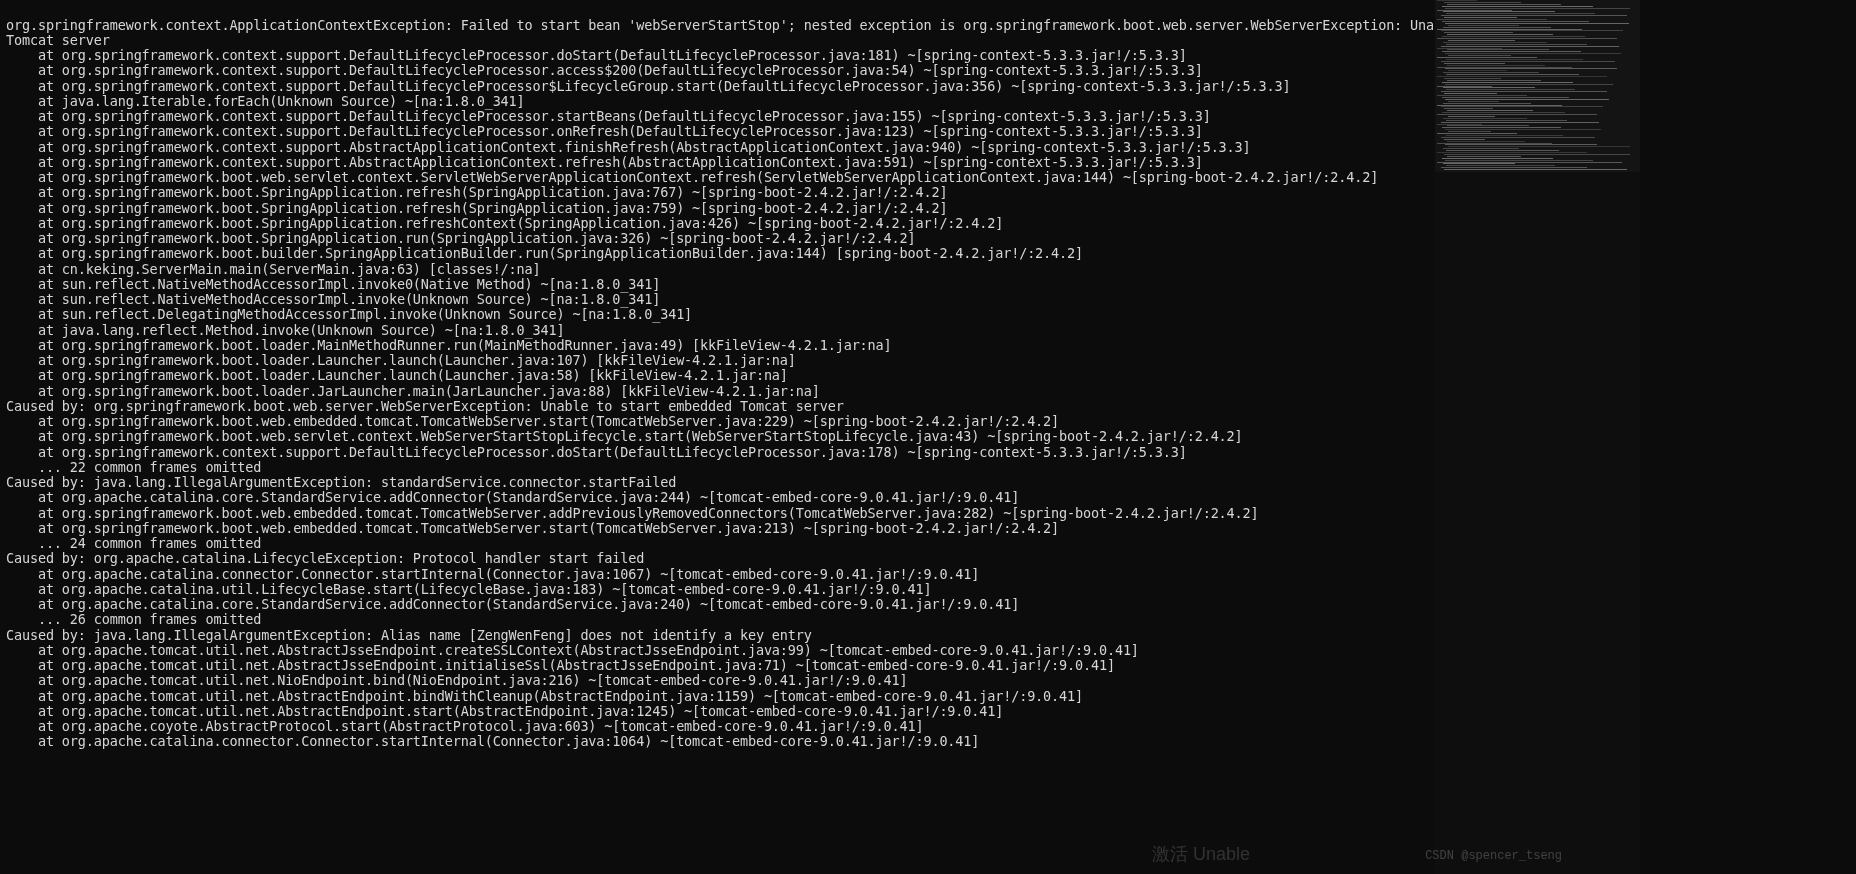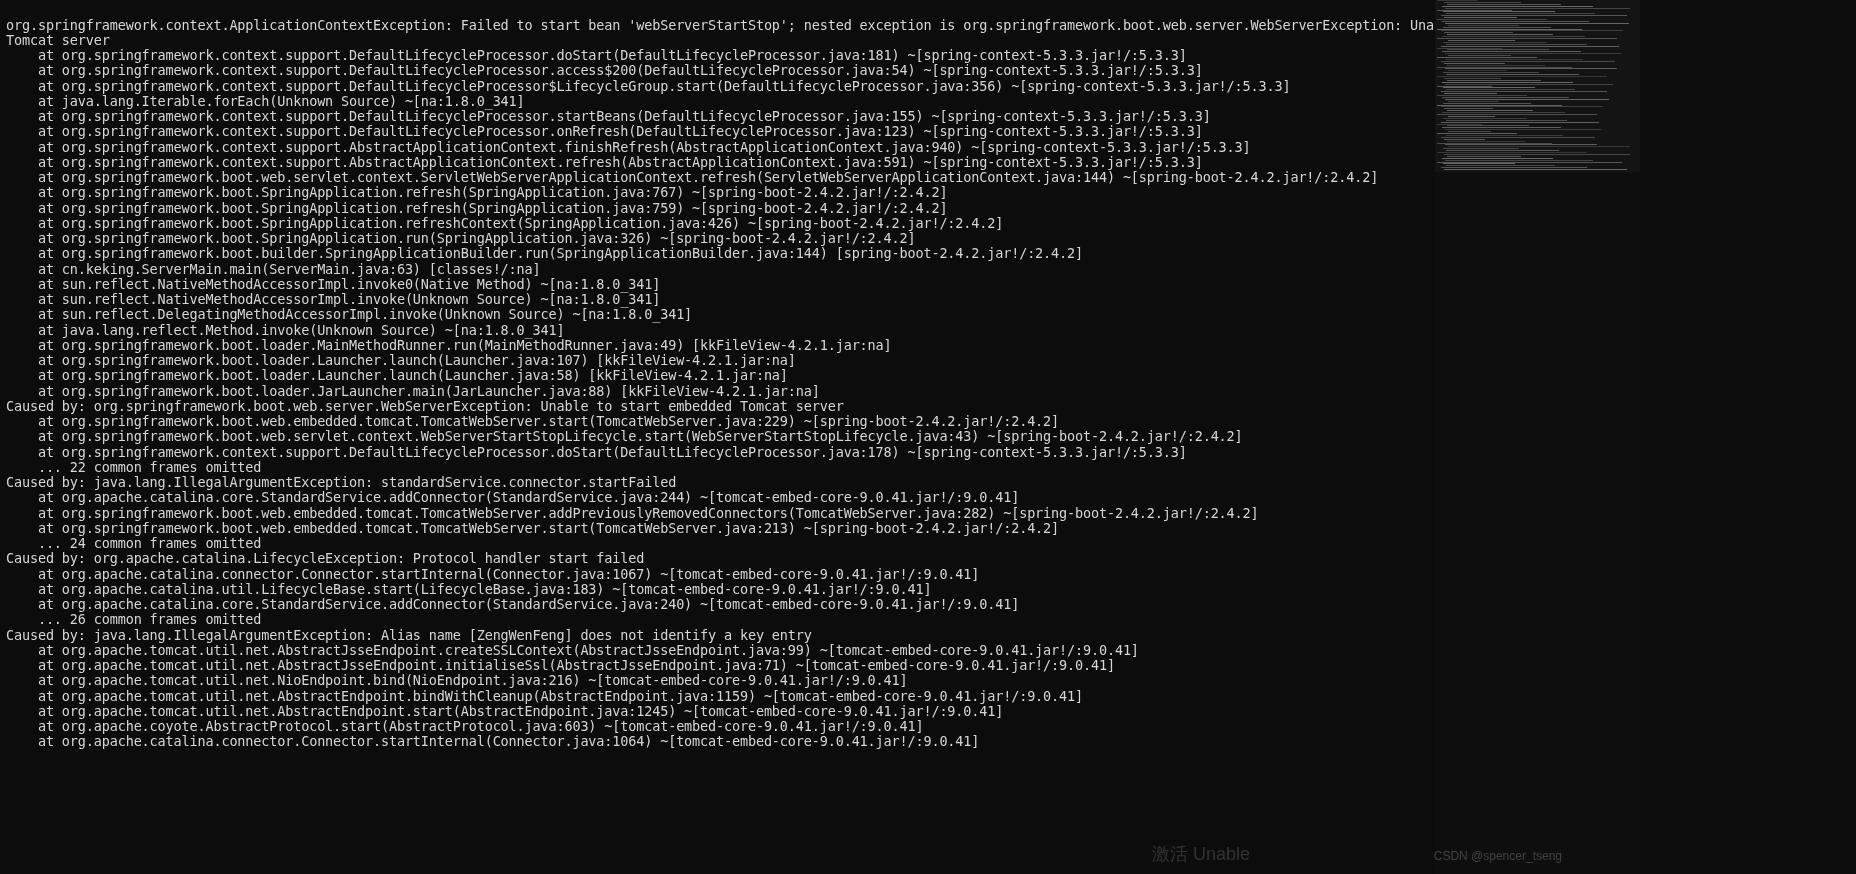--- a/index.html
+++ b/index.html
@@ -56,21 +56,21 @@
     bottom: 12px;
     font-family: "Microsoft YaHei", Arial, sans-serif;
     font-size: 18px;
     color: rgba(220,220,220,0.18);
     letter-spacing: 0;
   }
   .watermark2 {
     position: absolute;
     right: 78px;
     bottom: 10px;
-    font-family: Liberation Sans, sans-serif;
+    font-family: Liberation Mono, monospace;
     font-size: 12px;
     color: rgba(220,220,220,0.25);
   }
 </style>
 </head>
 <body>
 
 <div class="wrap">
 
   <pre class="console" id="console">org.springframework.context.ApplicationContextException: Failed to start bean 'webServerStartStop'; nested exception is org.springframework.boot.web.server.WebServerException: Unable to start embedded

